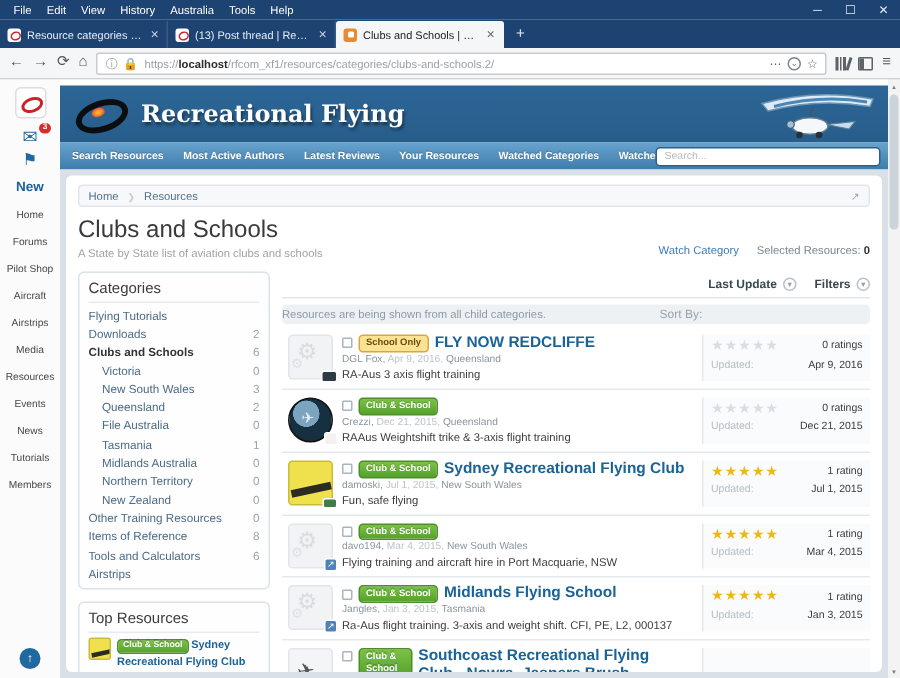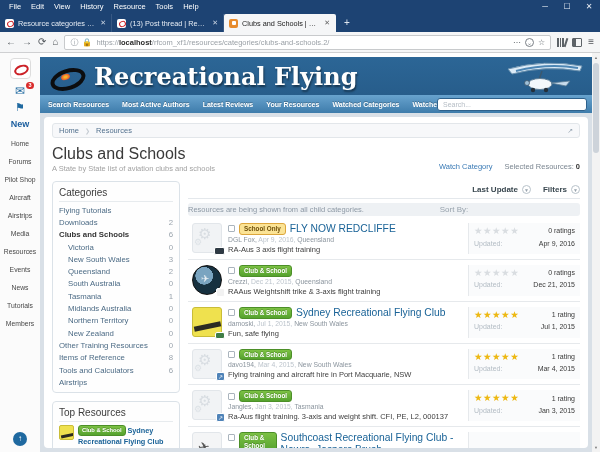--- a/index.html
+++ b/index.html
@@ -61,21 +61,21 @@
 
   
   .site { position:absolute; top:53px; left:40px; width:552px; bottom:0; background:#fff; }
   .site-header { position:absolute; top:4px; left:0; right:0; height:38px; background:linear-gradient(#2c6696,#275d8b); overflow:hidden; }
   .logo-wrap { position:absolute; left:8px; top:5px; display:flex; align-items:center; gap:8px; }
   .swoosh { width:38px; height:26px; position:relative; }
   .swoosh::before { content:""; position:absolute; left:2px; top:5px; width:28px; height:13px; border-radius:50%;
                     border:4px solid #0c0d0f; transform:rotate(-18deg); }
   .swoosh::after { content:""; position:absolute; left:13px; top:10px; width:9px; height:6px; border-radius:50%;
                    background:radial-gradient(#f7b32b 20%,#e8542a 70%); transform:rotate(-18deg); }
-  .site-title { font-family:"DejaVu Serif",serif; font-weight:bold; font-size:24px; color:#fff; text-shadow:1px 2px 2px rgba(0,0,0,.45); }
+  .site-title { font-family:"DejaVu Serif",serif; font-weight:bold; font-size:16px; color:#fff; text-shadow:1px 2px 2px rgba(0,0,0,.45); }
   .plane-art { position:absolute; right:6px; top:2px; }
 
   .site-nav { position:absolute; top:42px; left:0; right:0; height:18px; background:linear-gradient(#68a3ce,#3e7cab);
               display:flex; align-items:center; padding-left:8px; gap:13px; }
   .nav-item { font-size:7px; font-weight:bold; color:#fff; text-shadow:0 -1px 0 rgba(0,0,0,.25); white-space:nowrap; }
   .nav-gear { color:#1e4e77; font-size:9px; margin-left:2px; }
   .nav-search { position:absolute; right:5px; top:2.5px; width:150px; height:13px; background:#fff; border:1px solid #2d618c;
                 border-radius:3px; font-size:7px; color:#555; padding:0 5px; font-family:"Liberation Sans",sans-serif; }
   .nav-search::placeholder { color:#b4bcc4; }
 
@@ -138,21 +138,21 @@
   .res-icon.round { border-radius:50%; background:radial-gradient(circle at 40% 35%, #7aa4c0 0 35%, #16303f 36%); border-color:#111; }
   .res-icon.round::after { content:"✈"; position:absolute; left:8px; top:7px; color:#e8eef2; font-size:10px; }
   .res-icon.yellow { background:#efe14e; border-color:#c9bd38; overflow:visible; }
   .res-icon.yellow::before { content:""; position:absolute; left:1px; top:16px; width:27px; height:5px; background:#2b2b22; transform:rotate(-12deg); }
   .res-icon.planelogo { background:#f4f5f6; }
   .res-icon.planelogo::after { content:"✈"; position:absolute; left:5px; top:6px; color:#555; font-size:14px; transform:rotate(-8deg); }
 
   .res-main { flex:1; min-width:0; padding:0 6px; }
   .res-titleline { display:flex; align-items:center; gap:4px; }
   .chk { width:7px; height:7px; border:1px solid #aab4bd; border-radius:1px; background:#fff; flex:none; }
-  .res-title { color:#1a6397; font-weight:normal; font-size:10.3px; white-space:normal; line-height:1.15; }
+  .res-title { color:#1a6397; font-weight:bold; font-size:10.3px; white-space:normal; line-height:1.15; }
   .res-byline { font-size:6.8px; color:#8b959e; margin-top:1px; }
   .res-byline .bdate { color:#bcc4cc; }
   .res-byline span:not(:empty):not(:last-child)::after { content:", "; }
   .res-desc { font-size:7.5px; color:#3d3d3d; margin-top:2px; }
 
   .res-side { width:112px; flex:none; background:#fafbfc; border-left:1px solid #e6e9ec; padding:3px 5px; margin-left:4px; }
   .side-top { display:flex; justify-content:space-between; align-items:center; }
   .stars { letter-spacing:0.5px; font-size:9.5px; line-height:1; }
   .st { color:#d9dde1; } .st.f { color:#edb812; }
   .rcount { font-size:7px; color:#3a3a3a; }
@@ -168,21 +168,21 @@
 </head>
 <body>
 
 <div id="win">
 
   <div class="menubar">
     <span class="menu">File</span>
     <span class="menu">Edit</span>
     <span class="menu">View</span>
     <span class="menu">History</span>
-    <span class="menu">Resource</span>
+    <span class="menu">Australia</span>
     <span class="menu">Tools</span>
     <span class="menu">Help</span>
     <div class="win-controls">
       <span>─</span>
       <span>☐</span>
       <span>✕</span>
     </div>
   </div>
 
   <div class="tabstrip">
@@ -320,21 +320,21 @@
                 </div>
               <div class="cat-item sub">
                   <span>New South Wales</span>
                   <span class="cat-count">3</span>
                 </div>
               <div class="cat-item sub">
                   <span>Queensland</span>
                   <span class="cat-count">2</span>
                 </div>
               <div class="cat-item sub">
-                  <span>South Australia</span>
+                  <span>File Australia</span>
                   <span class="cat-count">0</span>
                 </div>
               <div class="cat-item sub">
                   <span>Tasmania</span>
                   <span class="cat-count">1</span>
                 </div>
               <div class="cat-item sub">
                   <span>Midlands Australia</span>
                   <span class="cat-count">0</span>
                 </div>
@@ -494,20 +494,21 @@
             <div class="res-row">
               <div class="res-icon">
                   <span class="g1">⚙</span>
                   <span class="g2">⚙</span>
                   <span class="ovl link">↗</span>
                 </div>
               <div class="res-main">
                 <div class="res-titleline">
                   <span class="chk"></span>
                   <span class="badge club">Club &amp; School</span>
+                  <span class="res-title">Midlands Flying School</span>
                 </div>
                 <div class="res-byline"><span class="auth">Jangles</span><span class="bdate">Jan 3, 2015</span><span class="breg">Tasmania</span></div>
                 <div class="res-desc">Ra-Aus flight training. 3-axis and weight shift. CFI, PE, L2, 000137</div>
               </div>
               <div class="res-side">
                 <div class="side-top">
                     <span class="stars"><span class="st f">★</span><span class="st f">★</span><span class="st f">★</span><span class="st f">★</span><span class="st f">★</span></span>
                     <span class="rcount">1 rating</span>
                   </div>
                 <div class="side-bot">

